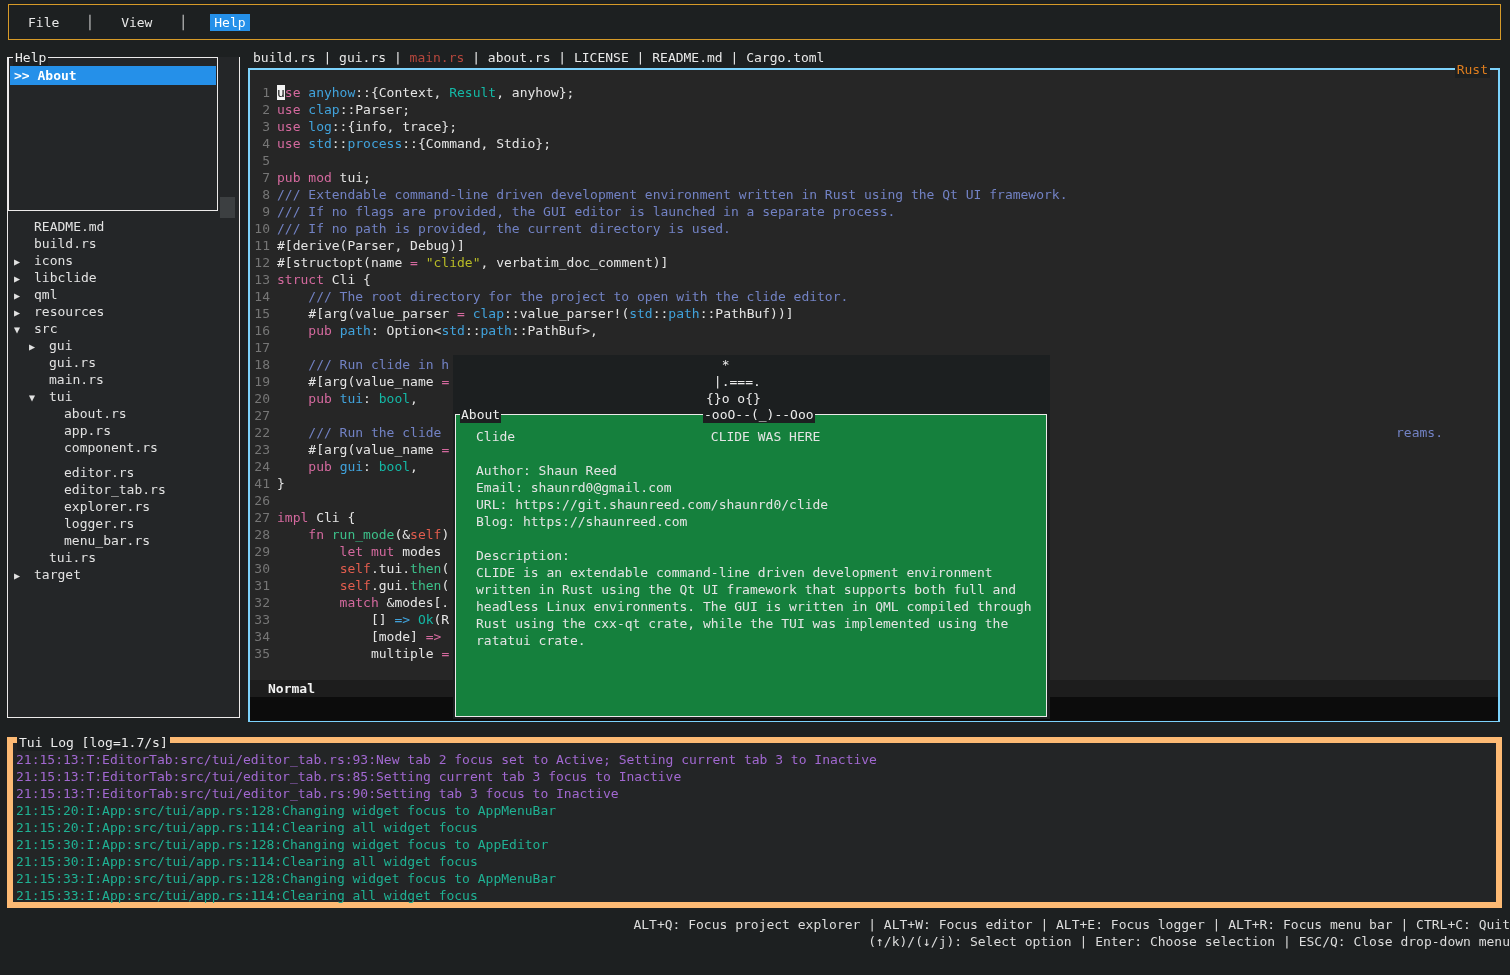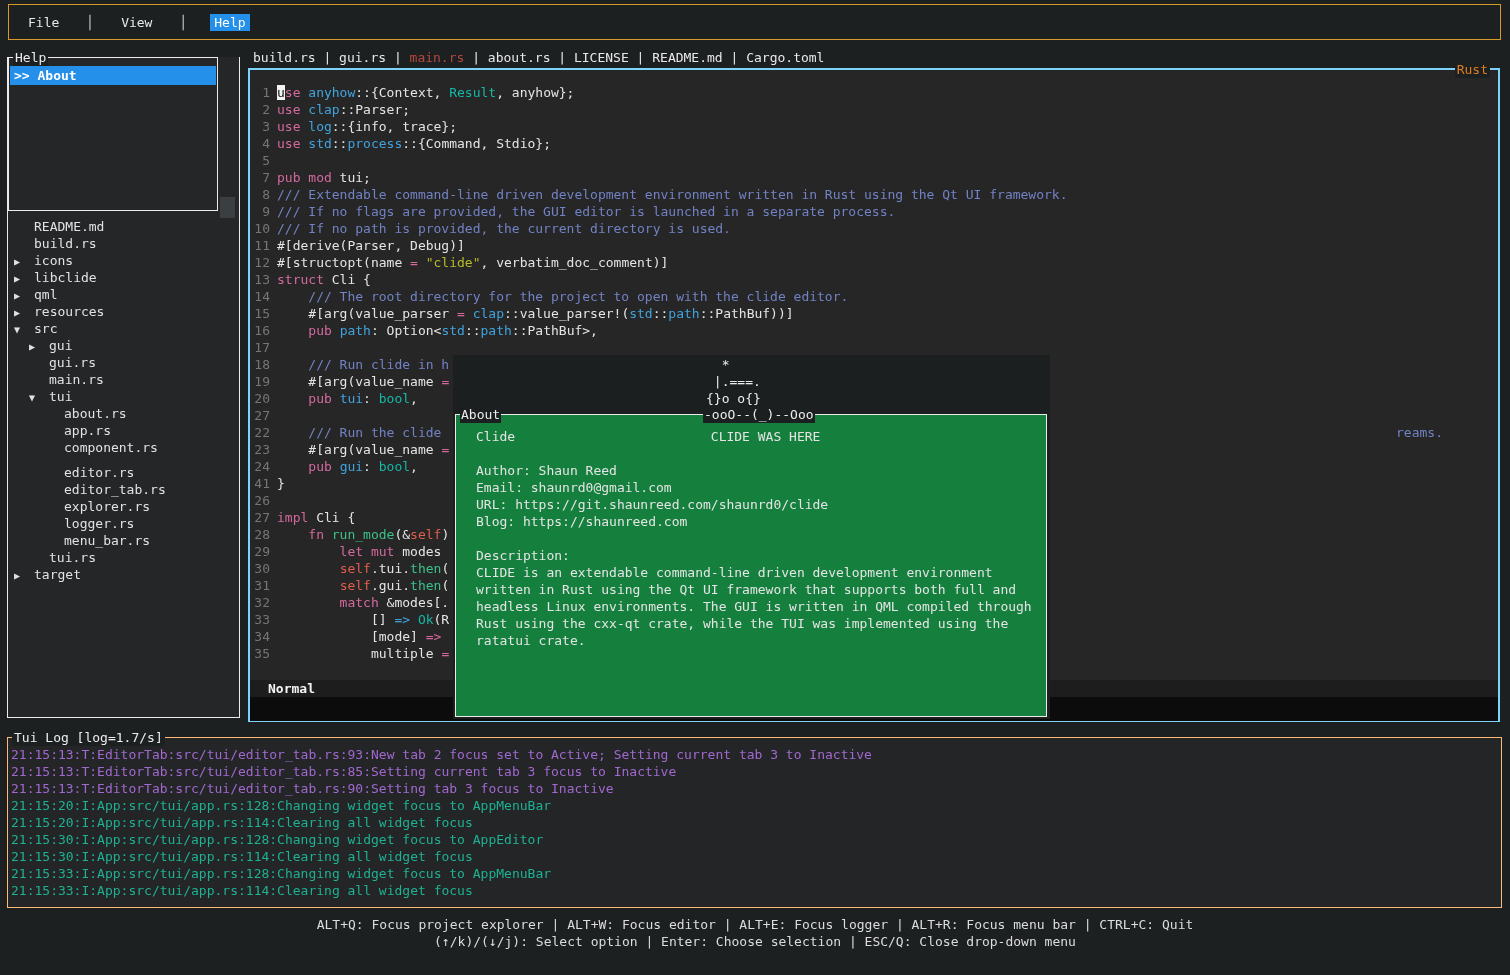--- a/index.html
+++ b/index.html
@@ -85,29 +85,29 @@
     border:1px solid #eceaea; background:#15803d;
   }
   .popup-title { position:absolute; top:-9px; left:4px; padding:0 1px; background:#1c1f20; color:#ececec; line-height:17px; }
   .popup-feet  { position:absolute; top:-9px; left:247px; padding:0 1px; background:#1c1f20; color:#ececec; line-height:17px; white-space:pre; }
   .popup-text  { position:absolute; top:9px; left:16px; margin:4px; line-height:17px; color:#e4e4e4;
                  font-family:inherit; font-size:13px; white-space:pre; }
 
   
   .logpanel {
     left:7px; top:737px; width:1495px; height:171px;
-    border:1px solid #fdba74; background:#232526;
+    border:6px solid #fdba74; background:#232526;
   }
   .log-lines { position:absolute; top:8px; left:3px; right:2px; }
   .lrow { height:17px; line-height:17px; white-space:pre; }
   .lrow.trace { color:#a168d0; }
   .lrow.info  { color:#1fb193; }
 
   
-  .statusline { left:0; width:1510px; height:17px; line-height:17px; text-align:center; color:#dcdcdc; white-space:pre; }
+  .statusline { left:0; width:1510px; height:17px; line-height:17px; text-align:right; color:#dcdcdc; white-space:pre; }
   .statusline.l1 { top:916px; }
   .statusline.l2 { top:933px; }
 </style>
 </head>
 <body>
 
 <div>
 
   <div class="abs menubar">
     <span style="display:flex;align-items:center;gap:16px;"><span class="mitem">File</span><span class="msep">│</span><span class="mitem">View</span><span class="msep">│</span><span class="mitem active">Help</span></span>

